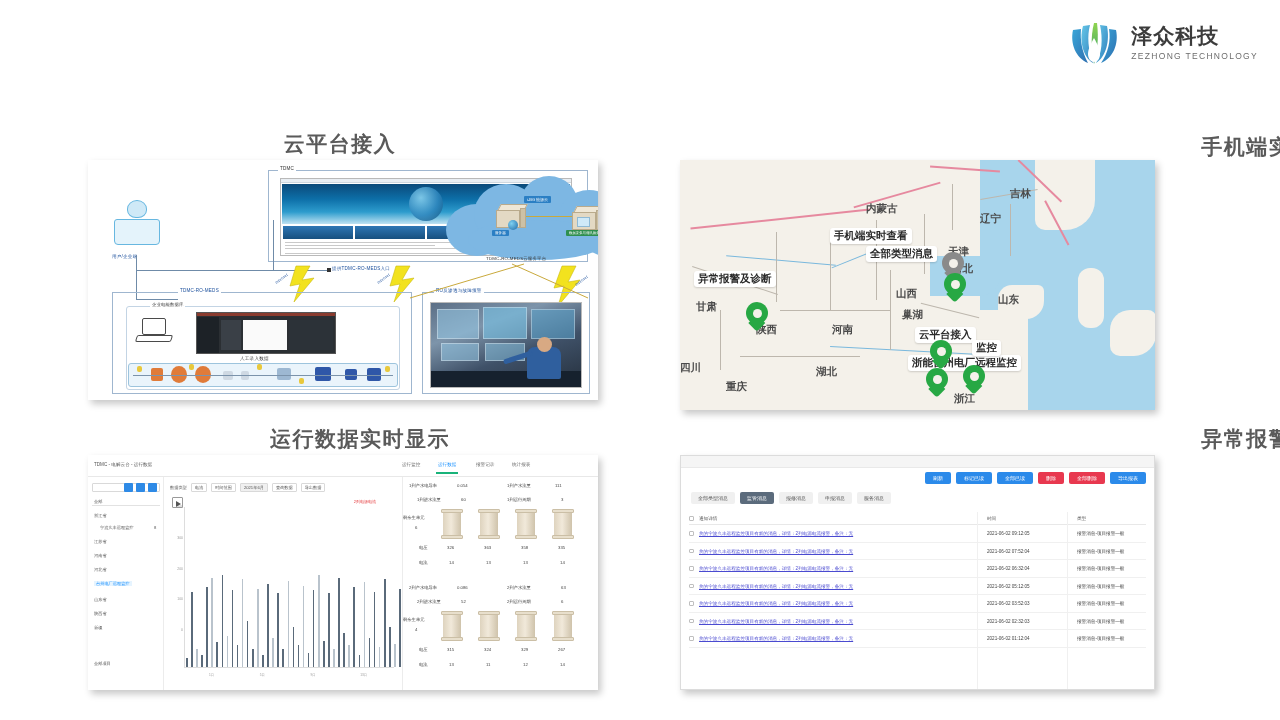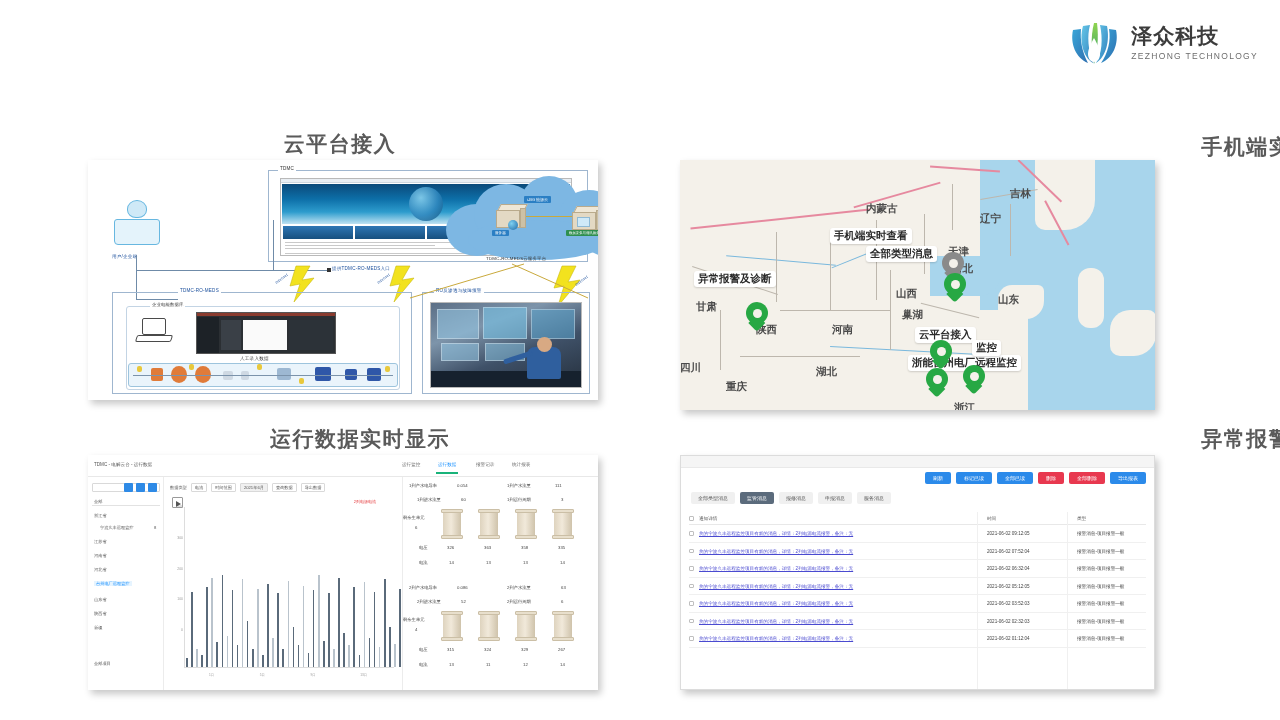--- a/index.html
+++ b/index.html
@@ -387,21 +387,21 @@
     <div class="prov" style="left:272px; top:102px;">河北</div>
     <div class="prov" style="left:216px; top:127px;">山西</div>
     <div class="prov" style="left:318px; top:133px;">山东</div>
     <div class="prov" style="left:16px; top:140px;">甘肃</div>
     <div class="prov" style="left:76px; top:163px;">陕西</div>
     <div class="prov" style="left:152px; top:163px;">河南</div>
     <div class="prov" style="left:136px; top:205px;">湖北</div>
     <div class="prov" style="left:46px; top:220px;">重庆</div>
     <div class="prov" style="left:0px; top:201px;">四川</div>
     <div class="prov" style="left:268px; top:85px;">天津</div>
-    <div class="prov" style="left:274px; top:241px;font-family:Liberation Serif, serif;">浙江</div>
+    <div class="prov" style="left:274px; top:232px;font-family:Liberation Serif, serif;">浙江</div>
     <div class="prov" style="left:268px; top:168px;">宁</div>
     <div class="prov" style="left:222px; top:148px;">巢湖</div>
 
     <div class="plabel" style="left:150px; top:68px;">手机端实时查看</div>
     <div class="plabel" style="left:186px; top:86px;">全部类型消息</div>
     <div class="plabel" style="left:14px; top:111px;">异常报警及诊断</div>
     <div class="plabel" style="left:235px; top:167px;">云平台接入</div>
     <div class="plabel" style="left:228px; top:195px;">浙能台州电厂远程监控</div>
     <div class="plabel" style="left:292px; top:180px;">监控</div>
 

